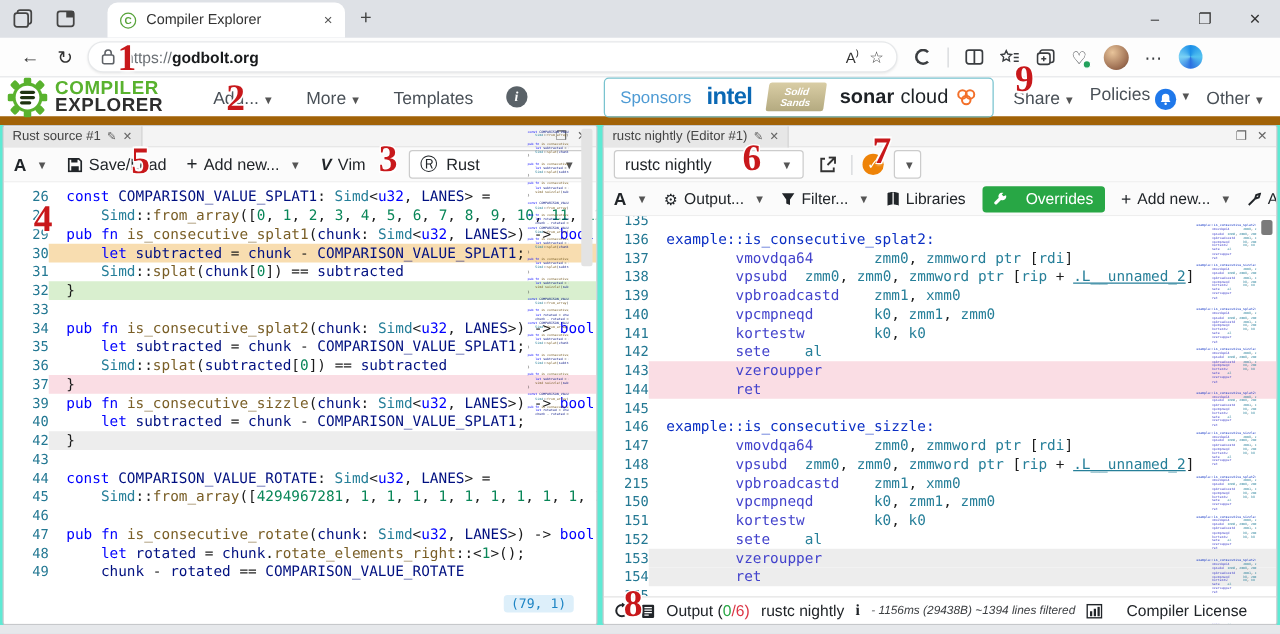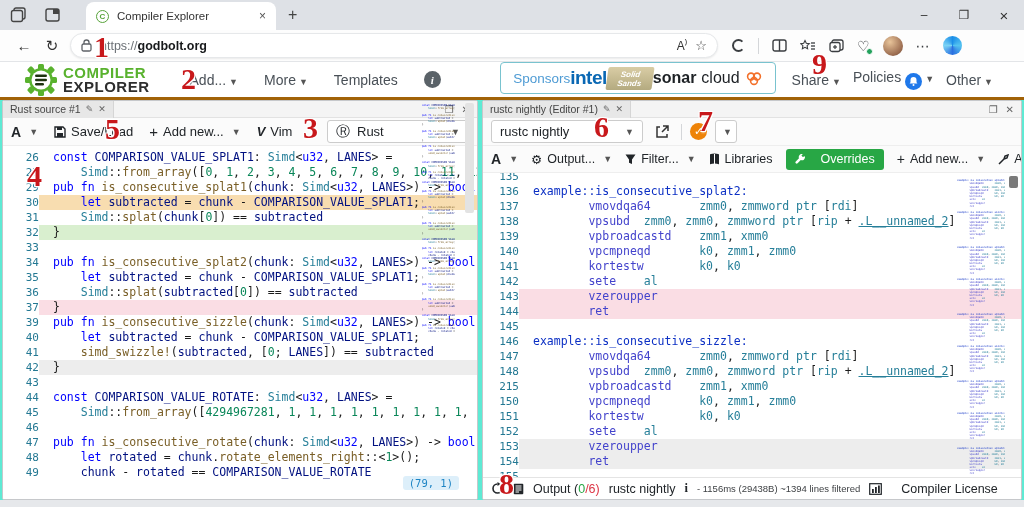--- a/index.html
+++ b/index.html
@@ -27,30 +27,30 @@
   .addr .star{font-size:13px;color:#444;}
   .after-addr{display:flex;align-items:center;gap:13px;margin-left:14px;}
   .after-addr .ic{font-size:14px;color:#3a3d40;line-height:1;}
   .vdiv{width:1px;height:16px;background:#d4d6d9;}
   .avatar{width:20px;height:20px;border-radius:50%;background:radial-gradient(circle at 35% 30%,#e8c49a,#9a6b4f 70%,#5d4030);}
   .copilot{width:19px;height:19px;border-radius:50%;background:conic-gradient(#1b8ee8,#54c3f0,#2a6fe0,#7bd3f5,#1b8ee8);}
   .heartdot{position:relative;font-size:14px;color:#3a3d40;}
   .heartdot i{position:absolute;right:-3px;bottom:-1px;width:7px;height:7px;border-radius:50%;background:#23a15c;border:1px solid #fff;}
 
   
-  .ce-header{height:38px;background:#fff;display:flex;border-bottom:3px solid #a16207;padding:0 25px;}
+  .ce-header{height:38px;background:#fff;display:flex;align-items:center;border-bottom:7px solid #a16207;padding:0 6px;}
   .celogo{display:flex;align-items:center;gap:6px;}
   .gear{width:32px;height:32px;}
   .celogo .txt{display:flex;flex-direction:column;line-height:13.5px;font-weight:bold;font-size:15px;letter-spacing:.5px;}
   .celogo .l1{color:#59b22e;}
   .celogo .l2{color:#2e2e2e;}
   .ce-nav{display:flex;align-items:center;gap:26px;margin-left:40px;font-size:14px;color:#495057;}
   .caret{font-size:9px;color:#555;margin-left:3px;}
   .info-ic{width:17px;height:17px;border-radius:50%;background:#5a6268;color:#fff;font-size:11px;font-style:italic;font-weight:bold;display:flex;align-items:center;justify-content:center;font-family:"Liberation Serif",serif;}
-  .sponsorbox{margin-left:auto;display:flex;align-items:center;border:1px solid #79c3cf;border-radius:4px;padding:3px 12px;height:32px;}
+  .sponsorbox{margin-left:auto;display:flex;align-items:center;gap:12px;border:1px solid #79c3cf;border-radius:4px;padding:3px 12px;height:32px;}
   .sponsors-lbl{color:#4e9bd4;font-size:13.5px;}
   .intel{color:#0a68b4;font-weight:bold;font-size:19px;letter-spacing:-.5px;}
   .solid{width:46px;height:23px;background:linear-gradient(#d9cda5,#b4aa80);transform:skewX(-8deg);border-radius:2px;color:#fff;font-size:8px;font-weight:bold;font-style:italic;display:flex;flex-direction:column;align-items:center;justify-content:center;line-height:9px;}
   .sonar{display:flex;align-items:center;gap:5px;}
   .sonar .b{font-weight:bold;font-size:16px;color:#1d2125;}
   .sonar .r{font-size:16px;color:#1d2125;}
   .ce-right{display:flex;align-items:center;gap:12px;margin-left:16px;margin-right:6px;font-size:14px;color:#495057;}
   .bell{width:17px;height:17px;border-radius:50%;background:#1f78ea;display:inline-flex;align-items:center;justify-content:center;margin-left:4px;vertical-align:-4px;}
 
   
@@ -103,21 +103,21 @@
   .mm-line{height:3.2px;font-size:2.6px;line-height:3.2px;white-space:pre;overflow:hidden;}
   .vscroll{position:absolute;top:0;bottom:0;width:11px;}
   .vs-l{right:2px;}
   .vs-r{right:2px;}
   .vs-thumb{position:absolute;left:1px;width:9px;background:#bdbdbd;border-radius:2px;}
   .cursorpos{position:absolute;right:18px;bottom:9px;background:#ddeffa;color:#1d84c4;font-family:"DejaVu Sans Mono",monospace;font-size:10.5px;padding:1px 6px;border-radius:3px;}
 
   
   .statusbar{position:absolute;left:0;right:0;bottom:0;height:22px;background:#fff;border-top:1px solid #e4e4e4;display:flex;align-items:center;gap:9px;padding:0 8px;font-size:12.5px;color:#212529;white-space:nowrap;}
   .st-ok{color:#28a745;} .st-err{color:#dc3545;}
-  .timing{font-size:9.5px;color:#3e4144;}
+  .timing{font-size:9.5px;font-style:italic;color:#3e4144;}
   .lic{margin-left:10px;}
 
   
   .annot{position:absolute;font-family:"Liberation Serif",serif;font-weight:bold;font-size:30px;line-height:1;color:#c8181b;z-index:50;text-shadow:-1px -1px 0 #fff,1px -1px 0 #fff,-1px 1px 0 #fff,1px 1px 0 #fff,0 2px 2px rgba(255,255,255,.7);}
   .bottomstrip{position:absolute;left:0;right:0;bottom:0;height:7px;background:#e6e8eb;}
 </style>
 </head>
 <body>
 
 <div class="win">
@@ -292,21 +292,20 @@
           <div class="cl hl-orange"><span class="ln">30</span><span class="lc"><span class="tk-p">    </span><span class="tk-k">let</span><span class="tk-p"> </span><span class="tk-i">subtracted</span><span class="tk-p"> = </span><span class="tk-i">chunk</span><span class="tk-p"> - </span><span class="tk-i">COMPARISON_VALUE_SPLAT1</span><span class="tk-p">;</span></span></div>
           <div class="cl"><span class="ln">31</span><span class="lc"><span class="tk-p">    </span><span class="tk-t">Simd</span><span class="tk-p">::</span><span class="tk-f">splat</span><span class="tk-p">(</span><span class="tk-i">chunk</span><span class="tk-p">[</span><span class="tk-n">0</span><span class="tk-p">]) == </span><span class="tk-i">subtracted</span></span></div>
           <div class="cl hl-green"><span class="ln">32</span><span class="lc"><span class="tk-p">}</span></span></div>
           <div class="cl"><span class="ln">33</span><span class="lc"></span></div>
           <div class="cl"><span class="ln">34</span><span class="lc"><span class="tk-k">pub</span><span class="tk-p"> </span><span class="tk-k">fn</span><span class="tk-p"> </span><span class="tk-f">is_consecutive_splat2</span><span class="tk-p">(</span><span class="tk-i">chunk</span><span class="tk-p">: </span><span class="tk-t">Simd</span><span class="tk-p">&lt;</span><span class="tk-k">u32</span><span class="tk-p">, </span><span class="tk-i">LANES</span><span class="tk-p">&gt;) -&gt; </span><span class="tk-k">bool</span><span class="tk-p"> {</span></span></div>
           <div class="cl"><span class="ln">35</span><span class="lc"><span class="tk-p">    </span><span class="tk-k">let</span><span class="tk-p"> </span><span class="tk-i">subtracted</span><span class="tk-p"> = </span><span class="tk-i">chunk</span><span class="tk-p"> - </span><span class="tk-i">COMPARISON_VALUE_SPLAT1</span><span class="tk-p">;</span></span></div>
           <div class="cl"><span class="ln">36</span><span class="lc"><span class="tk-p">    </span><span class="tk-t">Simd</span><span class="tk-p">::</span><span class="tk-f">splat</span><span class="tk-p">(</span><span class="tk-i">subtracted</span><span class="tk-p">[</span><span class="tk-n">0</span><span class="tk-p">]) == </span><span class="tk-i">subtracted</span></span></div>
           <div class="cl hl-pink"><span class="ln">37</span><span class="lc"><span class="tk-p">}</span></span></div>
           <div class="cl"><span class="ln">39</span><span class="lc"><span class="tk-k">pub</span><span class="tk-p"> </span><span class="tk-k">fn</span><span class="tk-p"> </span><span class="tk-f">is_consecutive_sizzle</span><span class="tk-p">(</span><span class="tk-i">chunk</span><span class="tk-p">: </span><span class="tk-t">Simd</span><span class="tk-p">&lt;</span><span class="tk-k">u32</span><span class="tk-p">, </span><span class="tk-i">LANES</span><span class="tk-p">&gt;) -&gt; </span><span class="tk-k">bool</span><span class="tk-p"> {</span></span></div>
           <div class="cl"><span class="ln">40</span><span class="lc"><span class="tk-p">    </span><span class="tk-k">let</span><span class="tk-p"> </span><span class="tk-i">subtracted</span><span class="tk-p"> = </span><span class="tk-i">chunk</span><span class="tk-p"> - </span><span class="tk-i">COMPARISON_VALUE_SPLAT1</span><span class="tk-p">;</span></span></div>
-          <div class="cl"><span class="ln">41</span><span class="lc"><span class="tk-p">    </span><span class="tk-f">simd_swizzle!</span><span class="tk-p">(</span><span class="tk-i">subtracted</span><span class="tk-p">, [</span><span class="tk-n">0</span><span class="tk-p">; </span><span class="tk-i">LANES</span><span class="tk-p">]) == </span><span class="tk-i">subtracted</span></span></div>
           <div class="cl hl-gray"><span class="ln">42</span><span class="lc"><span class="tk-p">}</span></span></div>
           <div class="cl"><span class="ln">43</span><span class="lc"></span></div>
           <div class="cl"><span class="ln">44</span><span class="lc"><span class="tk-k">const</span><span class="tk-p"> </span><span class="tk-i">COMPARISON_VALUE_ROTATE</span><span class="tk-p">: </span><span class="tk-t">Simd</span><span class="tk-p">&lt;</span><span class="tk-k">u32</span><span class="tk-p">, </span><span class="tk-i">LANES</span><span class="tk-p">&gt; =</span></span></div>
           <div class="cl"><span class="ln">45</span><span class="lc"><span class="tk-p">    </span><span class="tk-t">Simd</span><span class="tk-p">::</span><span class="tk-f">from_array</span><span class="tk-p">([</span><span class="tk-n">4294967281</span><span class="tk-p">, </span><span class="tk-n">1</span><span class="tk-p">, </span><span class="tk-n">1</span><span class="tk-p">, </span><span class="tk-n">1</span><span class="tk-p">, </span><span class="tk-n">1</span><span class="tk-p">, </span><span class="tk-n">1</span><span class="tk-p">, </span><span class="tk-n">1</span><span class="tk-p">, </span><span class="tk-n">1</span><span class="tk-p">, </span><span class="tk-n">1</span><span class="tk-p">, </span><span class="tk-n">1</span><span class="tk-p">, </span><span class="tk-n">1</span></span></div>
           <div class="cl"><span class="ln">46</span><span class="lc"></span></div>
           <div class="cl"><span class="ln">47</span><span class="lc"><span class="tk-k">pub</span><span class="tk-p"> </span><span class="tk-k">fn</span><span class="tk-p"> </span><span class="tk-f">is_consecutive_rotate</span><span class="tk-p">(</span><span class="tk-i">chunk</span><span class="tk-p">: </span><span class="tk-t">Simd</span><span class="tk-p">&lt;</span><span class="tk-k">u32</span><span class="tk-p">, </span><span class="tk-i">LANES</span><span class="tk-p">&gt;) -&gt; </span><span class="tk-k">bool</span><span class="tk-p"> {</span></span></div>
           <div class="cl"><span class="ln">48</span><span class="lc"><span class="tk-p">    </span><span class="tk-k">let</span><span class="tk-p"> </span><span class="tk-i">rotated</span><span class="tk-p"> = </span><span class="tk-i">chunk</span><span class="tk-p">.</span><span class="tk-f">rotate_elements_right</span><span class="tk-p">::&lt;</span><span class="tk-n">1</span><span class="tk-p">&gt;();</span></span></div>
           <div class="cl"><span class="ln">49</span><span class="lc"><span class="tk-p">    </span><span class="tk-i">chunk</span><span class="tk-p"> - </span><span class="tk-i">rotated</span><span class="tk-p"> == </span><span class="tk-i">COMPARISON_VALUE_ROTATE</span></span></div>
         </div>
       <div class="minimap mm-l" id="mm-left">

